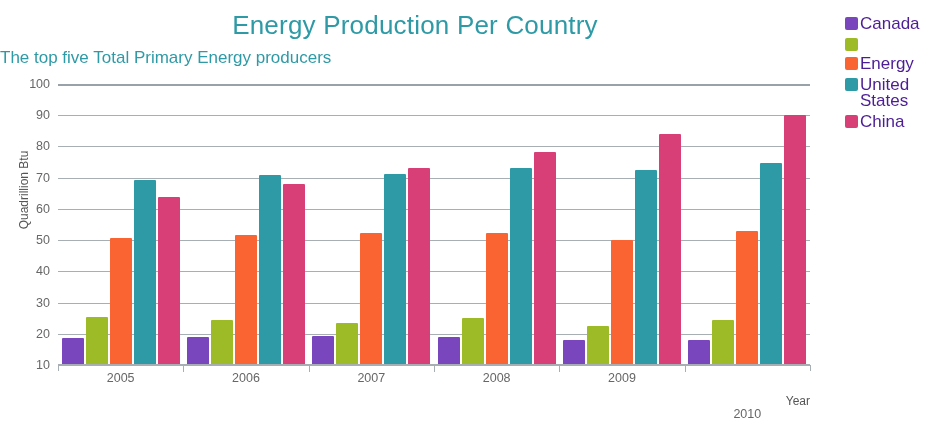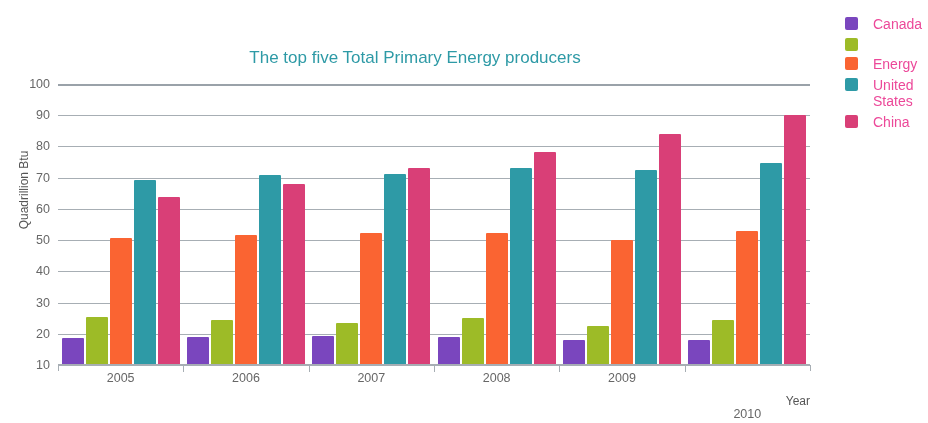--- a/index.html
+++ b/index.html
@@ -33,21 +33,21 @@
     font-size: 26px;
     color: #2e9aa6;
     letter-spacing: 0.2px;
     white-space: nowrap;
   }
   .chart-subtitle {
     position: absolute;
     left: 0;
     top: 48px;
     width: 830px;
-    text-align: center;
+    text-align: left;
     font-size: 17px;
     color: #2e9aa6;
     white-space: nowrap;
   }
 
   
   .plot-area {
     position: absolute;
     left: 58px;
     top: 84px;
@@ -154,32 +154,33 @@
     margin-bottom: 5px;
   }
   .legend-swatch {
     width: 13px;
     height: 13px;
     border-radius: 2px;
     flex: 0 0 13px;
     margin-top: 1px;
   }
   .legend-label {
-    margin-left: 15px;
-    font-size: 14px;
-    color: #ec4899;
+    margin-left: 2px;
+    font-size: 17px;
+    color: #4c1d95;
     line-height: 16px;
     width: 58px;
   }
 </style>
 </head>
 <body>
 
 <div id="chart-root">
 
+  <div class="chart-title">Energy Production Per Country</div>
 
   <div class="chart-subtitle">The top five Total Primary Energy producers</div>
 
   <div class="y-axis-title">Quadrillion Btu</div>
 
   <div id="y-labels">
       <div class="y-label" style="top: 359px;">10</div>
       <div class="y-label" style="top: 327.778px;">20</div>
       <div class="y-label" style="top: 296.556px;">30</div>
       <div class="y-label" style="top: 265.333px;">40</div>

